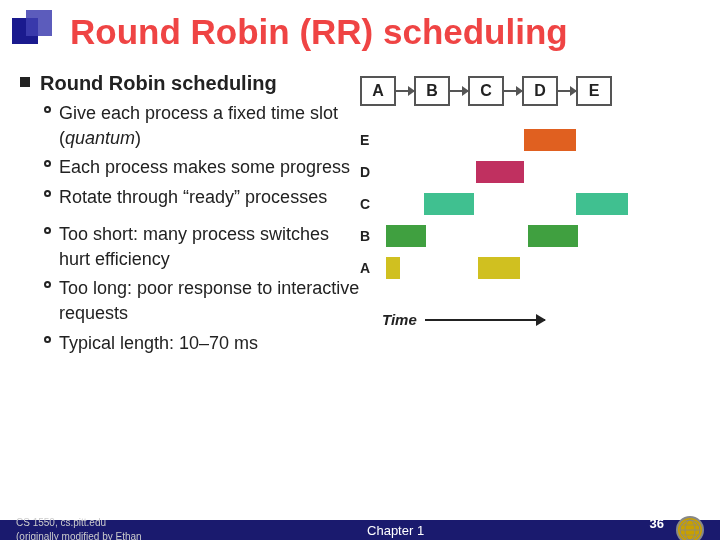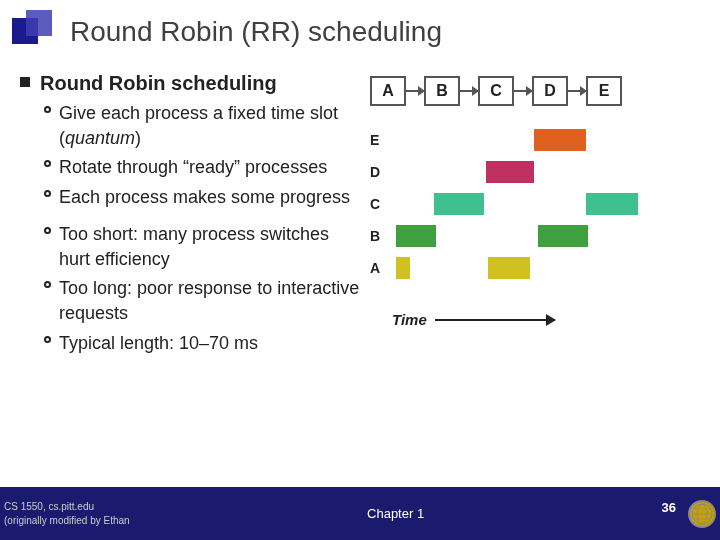--- a/index.html
+++ b/index.html
@@ -19,30 +19,29 @@
       padding: 10px 20px 8px 12px;
       border-bottom: none;
     }
     .header-logo {
       width: 44px;
       height: 44px;
       margin-right: 14px;
       flex-shrink: 0;
     }
     .header-title {
-      font-size: 28px;
-      font-weight: normal;
-      color: #404040;
+      font-size: 35px;
+      font-weight: bold;
+      color: #ef4444;
     }
 
     
     .main {
       display: flex;
       padding: 10px 20px 10px 20px;
-      gap: 10px;
     }
 
     
     .left-col {
       flex: 0 0 340px;
     }
 
     .bullet-section {
       margin-bottom: 12px;
     }
@@ -180,26 +179,26 @@
       border-top: 6px solid transparent;
       border-bottom: 6px solid transparent;
     }
 
     
     .footer {
       position: absolute;
       bottom: 0;
       left: 0;
       right: 0;
-      height: 53px;
+      height: 20px;
       background: #1a1a6e;
       display: flex;
       align-items: center;
       justify-content: space-between;
-      padding: 0 4px;
+      padding: 0 16px;
     }
     .footer-left {
       color: #ccc;
       font-size: 10px;
       line-height: 1.4;
     }
     .footer-center {
       color: #fff;
       font-size: 13px;
     }
@@ -246,25 +245,25 @@
         <div class="bullet-square"></div>
         <span class="top-bullet-text">Round Robin scheduling</span>
       </div>
       <div class="sub-bullets">
         <div class="sub-bullet">
           <div class="sub-bullet-dot"></div>
           <span class="sub-bullet-text">Give each process a fixed time slot (<em>quantum</em>)</span>
         </div>
         <div class="sub-bullet">
           <div class="sub-bullet-dot"></div>
+          <span class="sub-bullet-text">Each process makes some progress</span>
+        </div>
+        <div class="sub-bullet">
+          <div class="sub-bullet-dot"></div>
           <span class="sub-bullet-text">Rotate through “ready” processes</span>
-        </div>
-        <div class="sub-bullet">
-          <div class="sub-bullet-dot"></div>
-          <span class="sub-bullet-text">Each process makes some progress</span>
         </div>
       </div>
     </div>
 
     <div class="bullet-section">
       <div class="sub-bullets">
         <div class="sub-bullet">
           <div class="sub-bullet-dot"></div>
           <span class="sub-bullet-text">Too short: many process switches hurt efficiency</span>
         </div>

